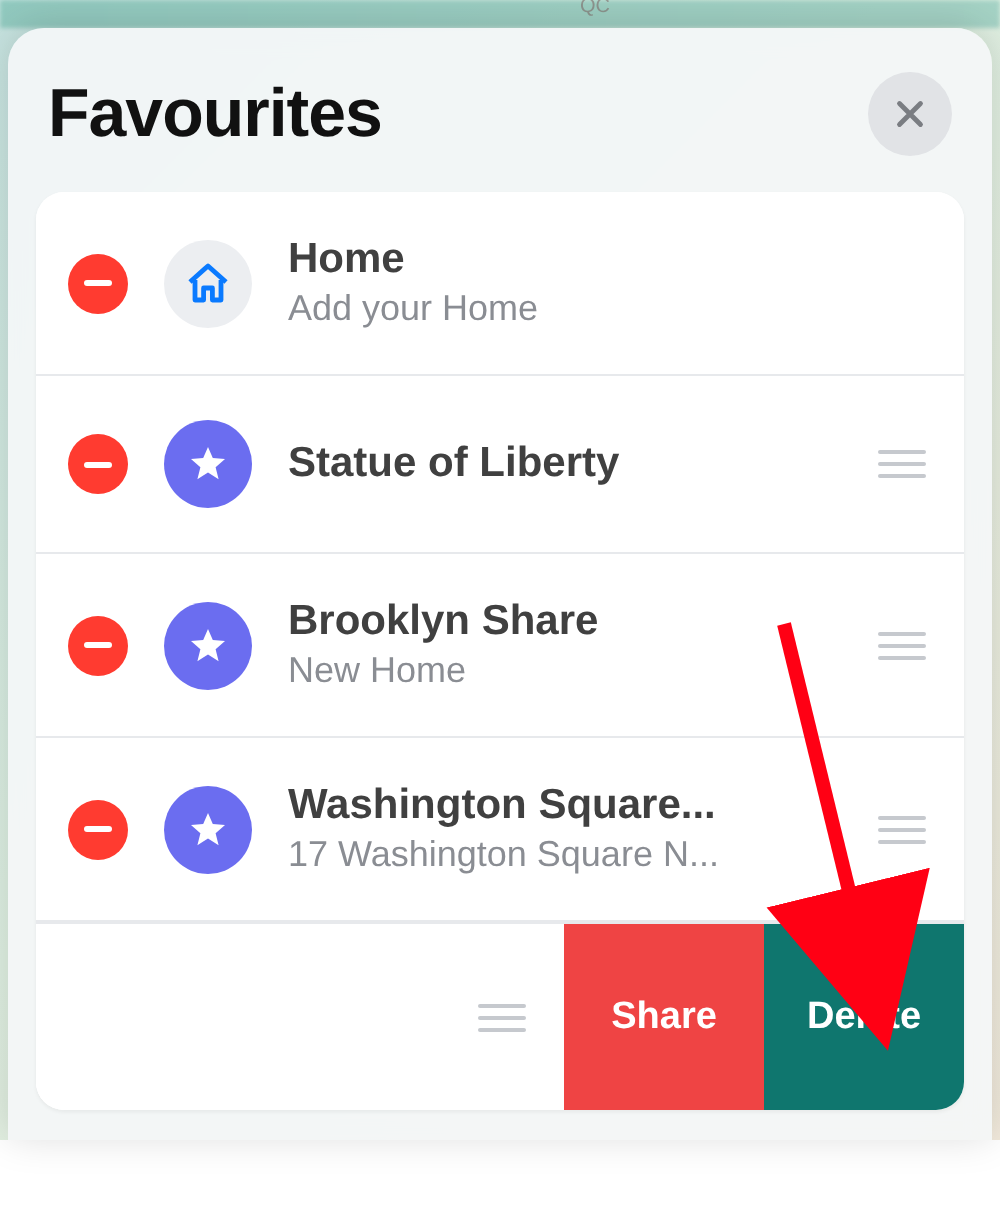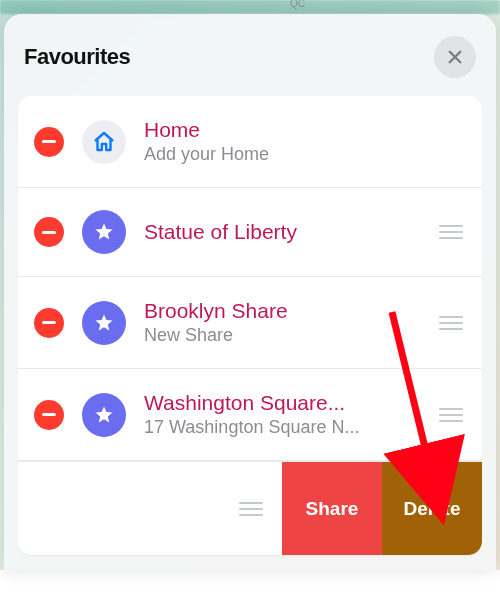--- a/index.html
+++ b/index.html
@@ -24,21 +24,21 @@
     backdrop-filter: blur(6px);
     box-shadow: 0 -2px 20px rgba(0,0,0,0.15);
     padding: 0;
     overflow: hidden;
   }
   .header {
     display: flex; align-items: center; justify-content: space-between;
     padding: 22px 20px 10px 20px;
   }
   .title {
-    font-size: 22px; font-weight: 800; letter-spacing: -0.5px; color: #111;
+    font-size: 34px; font-weight: 800; letter-spacing: -0.5px; color: #111;
   }
   .close {
     width: 42px; height: 42px; border-radius: 50%;
     background: #e1e3e6;
     display: flex; align-items: center; justify-content: center;
     color: #7a7d82; cursor: pointer;
   }
   .close svg { width: 18px; height: 18px; }
   .card {
     margin: 8px 14px 0 14px;
@@ -68,21 +68,21 @@
   .badge {
     width: 44px; height: 44px; border-radius: 50%;
     display: flex; align-items: center; justify-content: center;
     flex: 0 0 44px; margin-right: 18px;
   }
   .badge.home { background: #eceef1; }
   .badge.star { background: #6b6df0; }
   .badge svg { width: 24px; height: 24px; }
   .row-text { flex: 1; min-width: 0; }
   .row-title {
-    font-size: 21px; font-weight: 400; color: #be185d; white-space: nowrap; overflow: hidden; text-overflow: ellipsis;
+    font-size: 21px; font-weight: 700; color: #404040; white-space: nowrap; overflow: hidden; text-overflow: ellipsis;
   }
   .row-sub {
     font-size: 18px; color: #8a8d93; margin-top: 2px; white-space: nowrap; overflow: hidden; text-overflow: ellipsis;
   }
   .grip {
     width: 30px; flex: 0 0 30px; margin-left: 10px;
     display: flex; flex-direction: column; gap: 4px; align-items: center; cursor: grab;
   }
   .grip span { display:block; width: 24px; height: 2px; background: #c6c9ce; border-radius: 2px; }
 
@@ -92,21 +92,21 @@
     overflow: hidden; background: #fff;
   }
   .actions {
     position: absolute; right: 0; top: 0; bottom: 0; display: flex;
   }
   .act {
     width: 100px; display:flex; align-items:center; justify-content:center;
     color:#fff; font-size:19px; font-weight:600; cursor:pointer;
   }
   .act.share { background:#ef4444; }
-  .act.delete { background:#a16207; }
+  .act.delete { background:#0f766e; }
   .swiped-content {
     position:absolute; top:0; bottom:0; left:-200px; width: calc(100% - 0px);
     display:flex; align-items:center; padding: 22px 16px; background:#fff;
   }
   .swiped-content .row-text { flex:1; min-width:0; }
 
   
   .arrow-overlay {
     position: absolute; top: 0; left: 0; width: 500px; height: 609px;
     pointer-events: none; z-index: 50;
@@ -164,21 +164,21 @@
 
       <div class="row">
         <div class="minus"></div>
         <div class="badge star">
           <svg viewBox="0 0 24 24">
               <path d="M12 3.5 L14.4 9 L20.5 9.5 L15.8 13.6 L17.3 19.6 L12 16.2 L6.7 19.6 L8.2 13.6 L3.5 9.5 L9.6 9 Z" fill="#fff"></path>
             </svg>
         </div>
         <div class="row-text">
           <div class="row-title">Brooklyn Share</div>
-          <div class="row-sub">New Share</div>
+          <div class="row-sub">New Home</div>
         </div>
         <div class="grip">
             <span></span>
             <span></span>
             <span></span>
           </div>
       </div>
 
       <div class="row">
         <div class="minus"></div>

